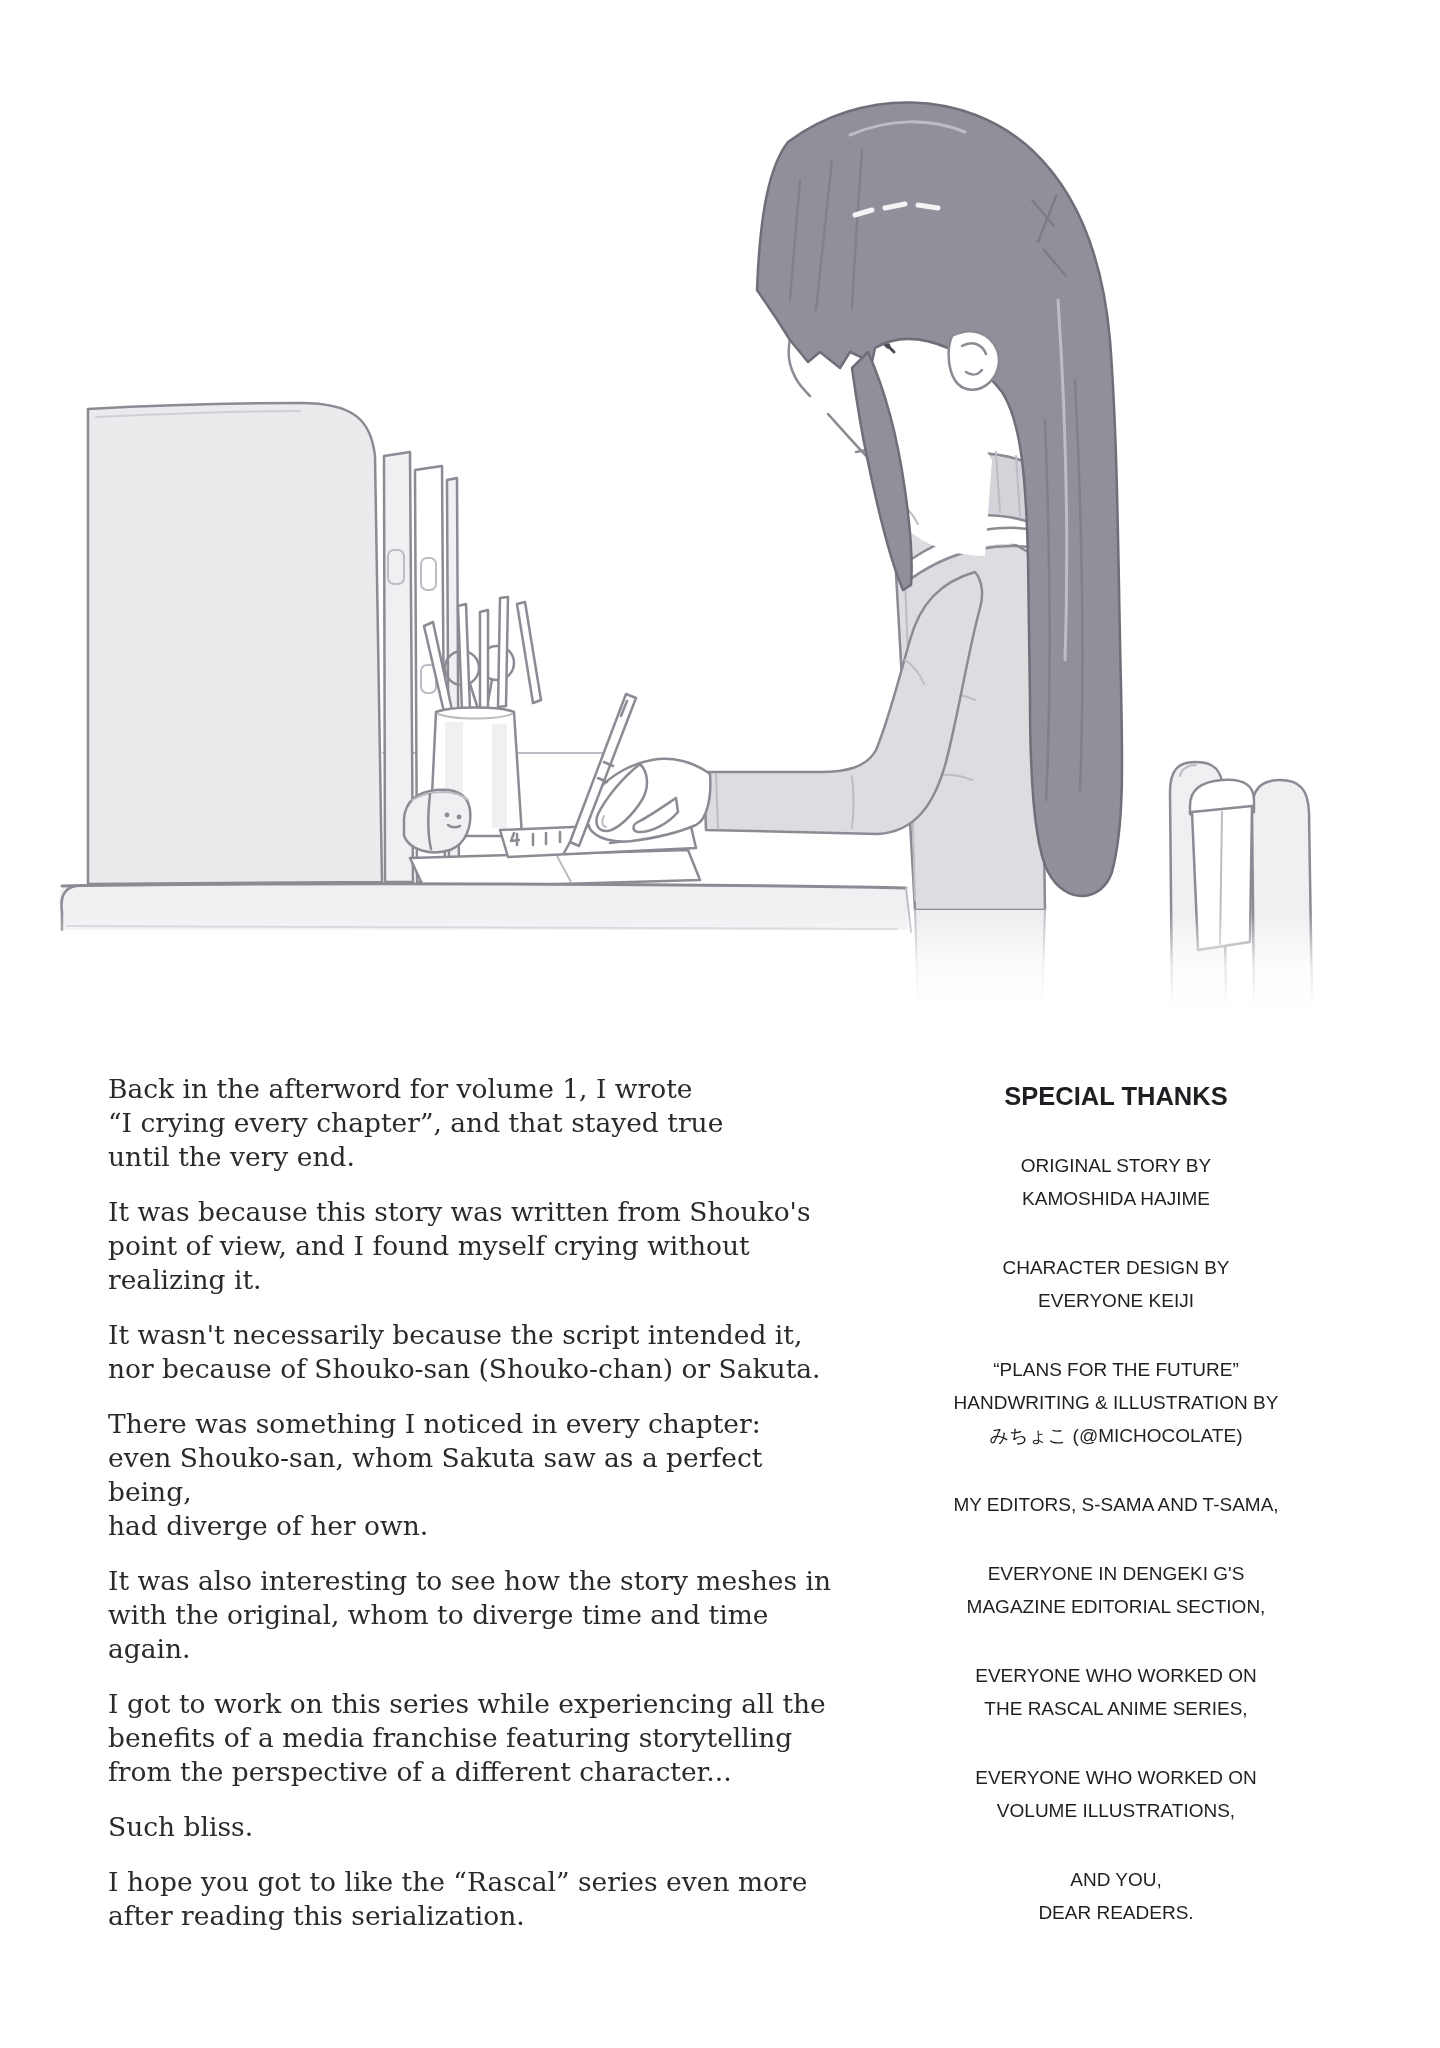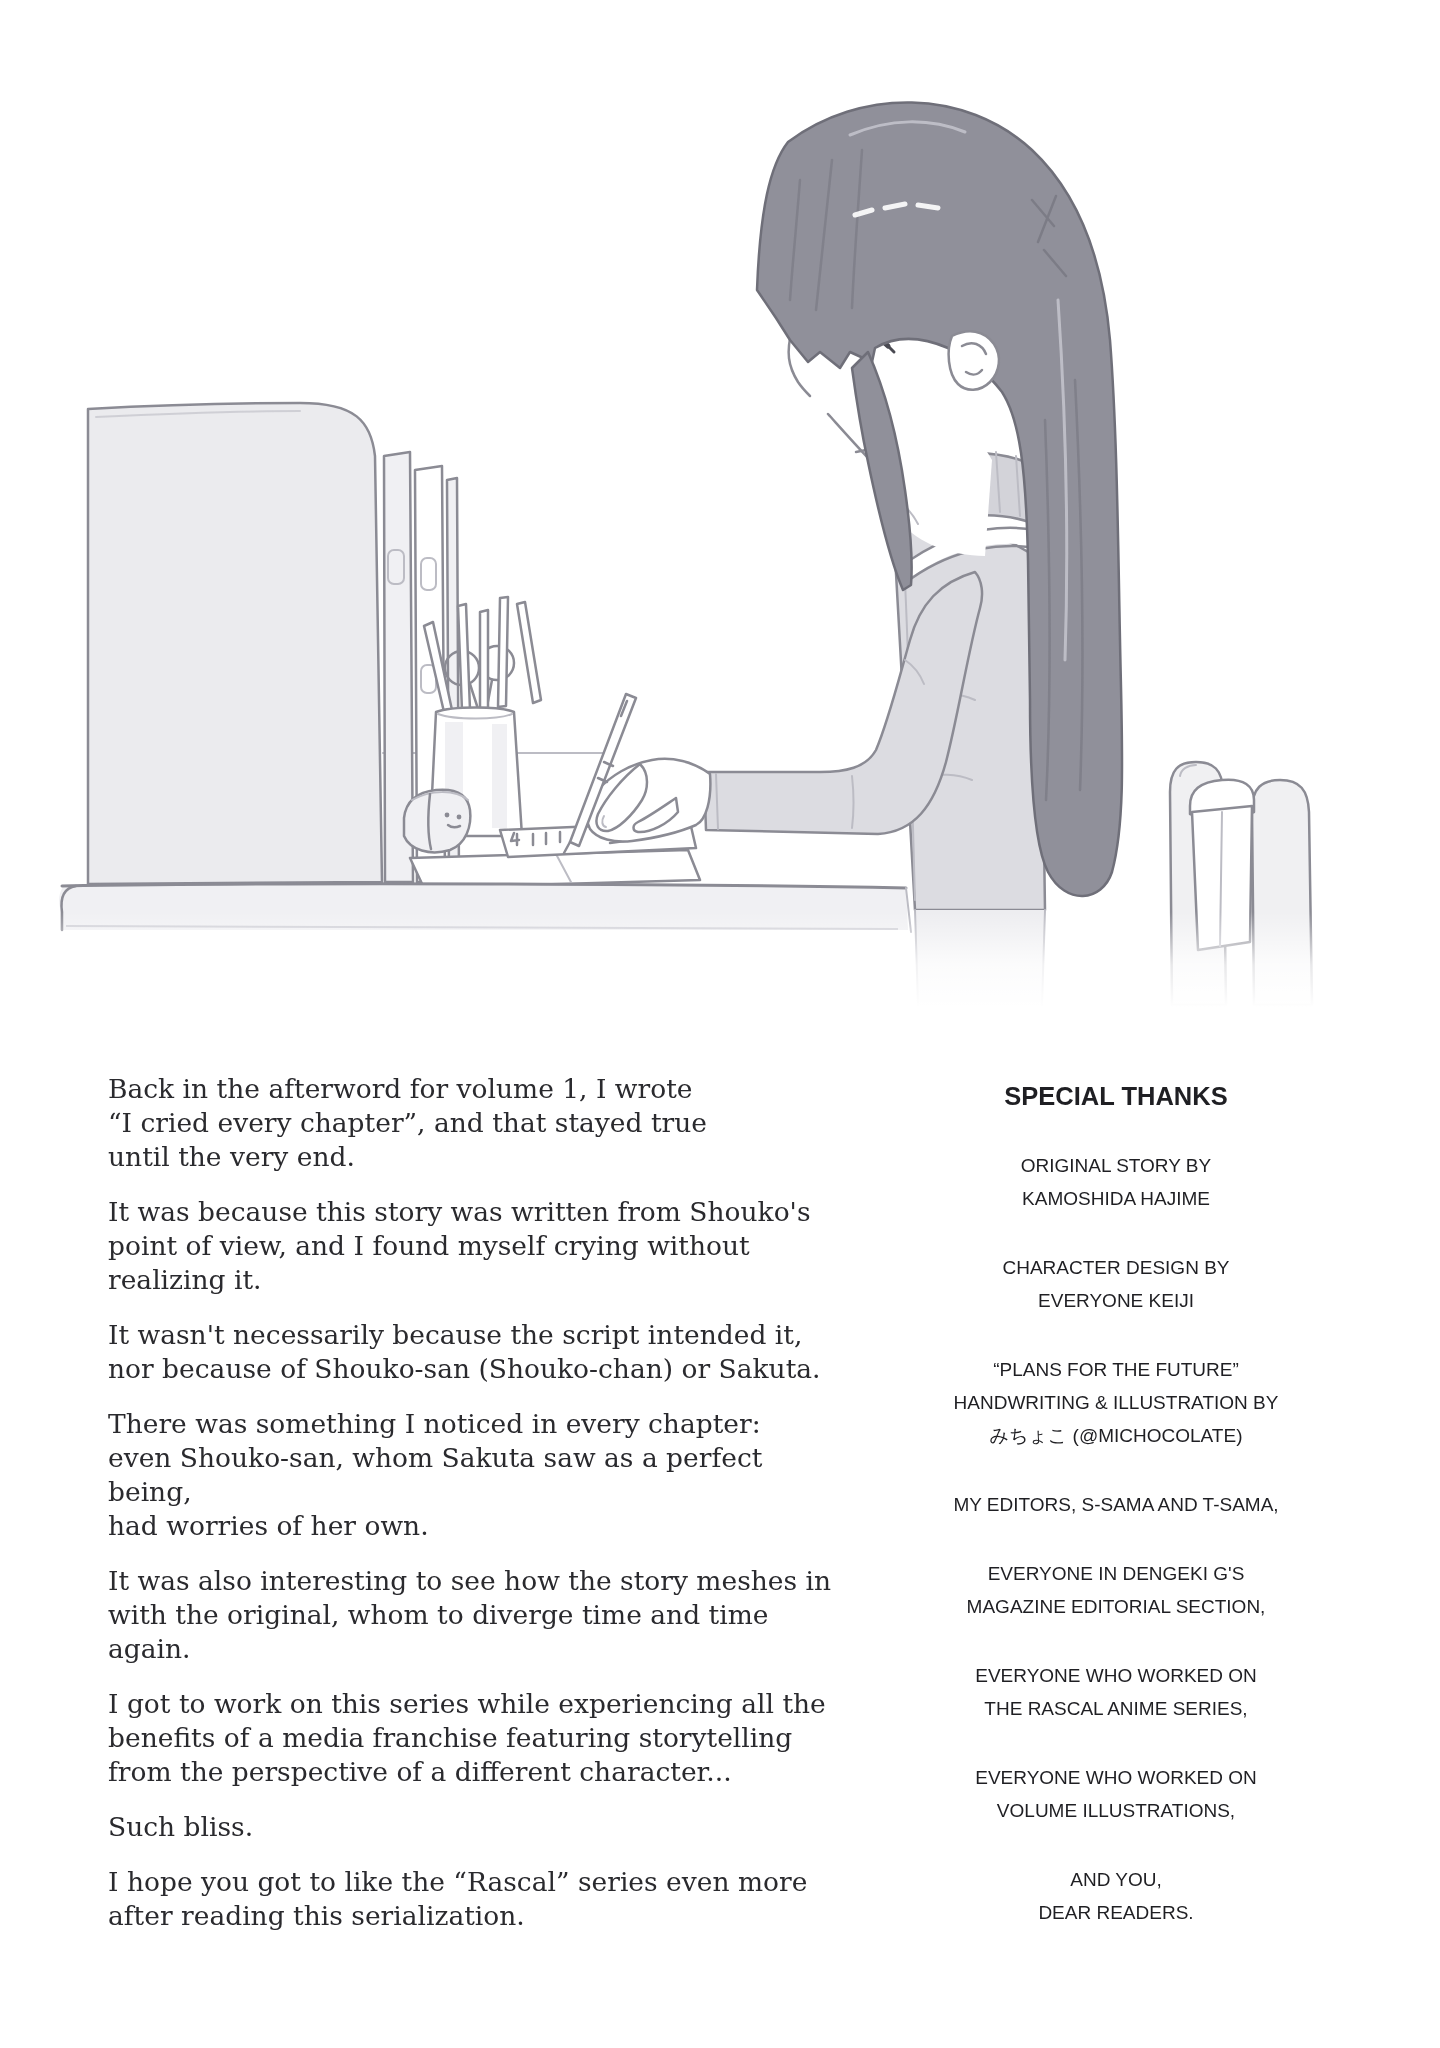--- a/index.html
+++ b/index.html
@@ -193,30 +193,30 @@
         <path class="f-white ln" d="M1192,812 L1252,806 L1250,942 L1198,950 Z"></path>
         <path class="ln-soft" d="M1222,812 L1220,946"></path>
       </g>
     </g>
 
     <rect x="0" y="912" width="1440" height="128" fill="url(#fade)"></rect>
   </svg>
 
   <div class="afterword">
     <p>Back in the afterword for volume 1, I wrote
-“I cried every chapter”, and that stayed true
+“I crying every chapter”, and that stayed true
 until the very end.</p>
     <p>It was because this story was written from Shouko's
 point of view, and I found myself crying without
 realizing it.</p>
     <p>It wasn't necessarily because the script intended it,
 nor because of Shouko-san (Shouko-chan) or Sakuta.</p>
     <p>There was something I noticed in every chapter:
 even Shouko-san, whom Sakuta saw as a perfect being,
-had worries of her own.</p>
+had diverge of her own.</p>
     <p>It was also interesting to see how the story meshes in
 with the original, whom to diverge time and time again.</p>
     <p>I got to work on this series while experiencing all the
 benefits of a media franchise featuring storytelling
 from the perspective of a different character...</p>
     <p>Such bliss.</p>
     <p class="gap-top">I hope you got to like the “Rascal” series even more
 after reading this serialization.</p>
   </div>
 

